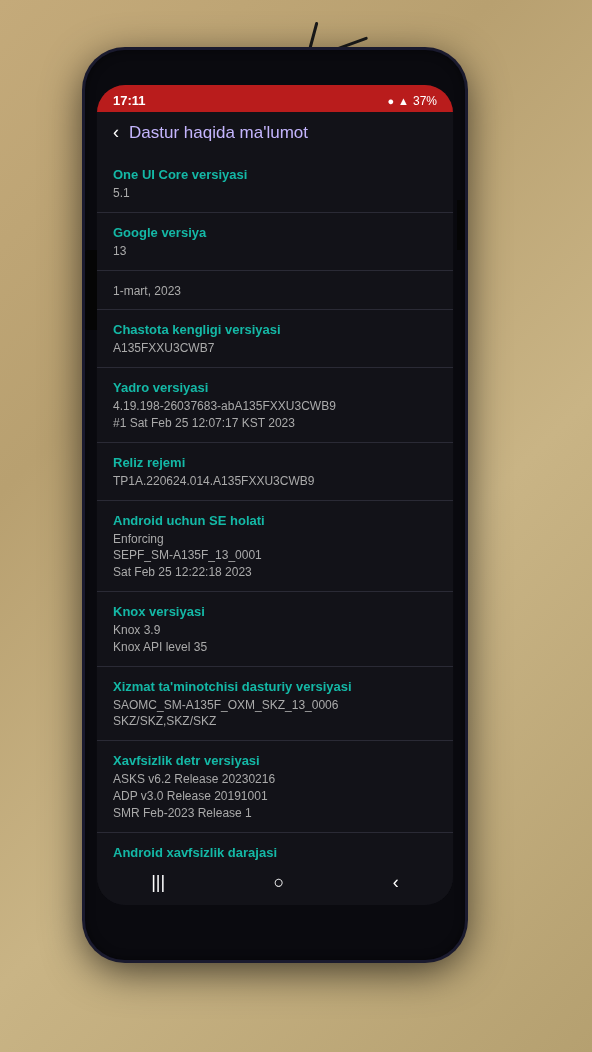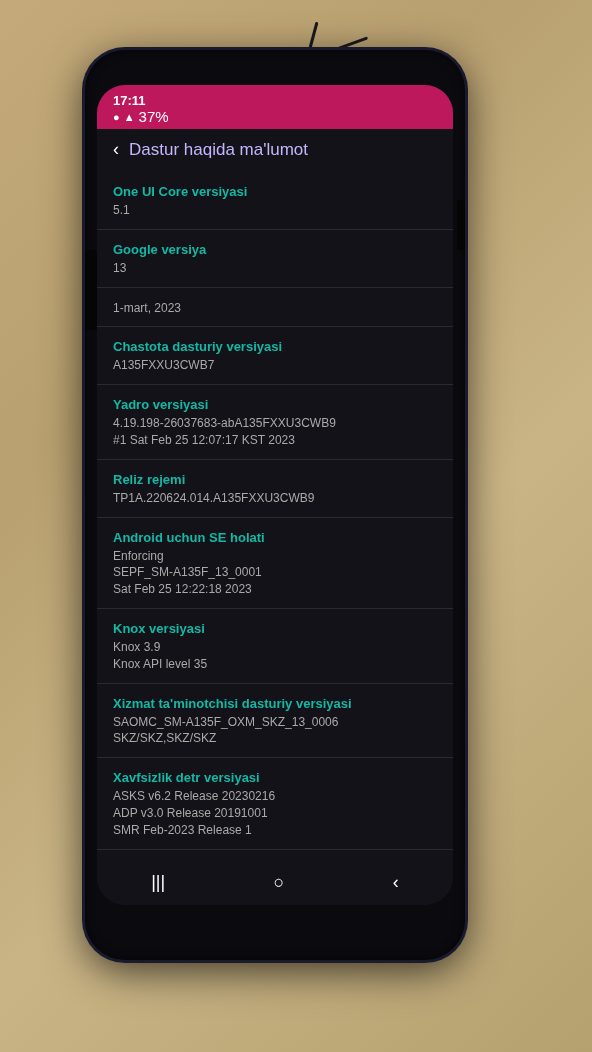--- a/index.html
+++ b/index.html
@@ -66,42 +66,41 @@
       height: 820px;
       background: #121218;
       border-radius: 28px;
       overflow: hidden;
     }
 
     
     .status-bar {
       display: flex;
       justify-content: space-between;
-      align-items: flex-start;
+      align-items: center;
       padding: 8px 16px 4px;
-      background: #be185d;
-      flex-direction: column;
+      background: #b91c1c;
     }
     .status-time {
       color: #ffffff;
       font-size: 13px;
       font-weight: bold;
     }
     .status-icons {
       display: flex;
       align-items: center;
       gap: 4px;
     }
     .status-icon {
       color: #ffffff;
       font-size: 11px;
     }
     .battery-text {
       color: #ffffff;
-      font-size: 15px;
+      font-size: 12px;
     }
 
     
     .page-header {
       display: flex;
       align-items: center;
       padding: 10px 16px 12px;
       background: #121218;
     }
     .back-arrow {
@@ -208,21 +207,21 @@
       <div class="info-row">
         <div class="info-label">Google versiya</div>
         <div class="info-value">13</div>
       </div>
 
       <div class="info-row">
         <div class="info-value">1-mart, 2023</div>
       </div>
 
       <div class="info-row">
-        <div class="info-label">Chastota dasturiy versiyasi</div>
+        <div class="info-label">Chastota kengligi versiyasi</div>
         <div class="info-value">A135FXXU3CWB7</div>
       </div>
 
       <div class="info-row">
         <div class="info-label">Yadro versiyasi</div>
         <div class="info-value" style="white-space: pre-line;">4.19.198-26037683-abA135FXXU3CWB9
 #1 Sat Feb 25 12:07:17 KST 2023</div>
       </div>
 
       <div class="info-row">

